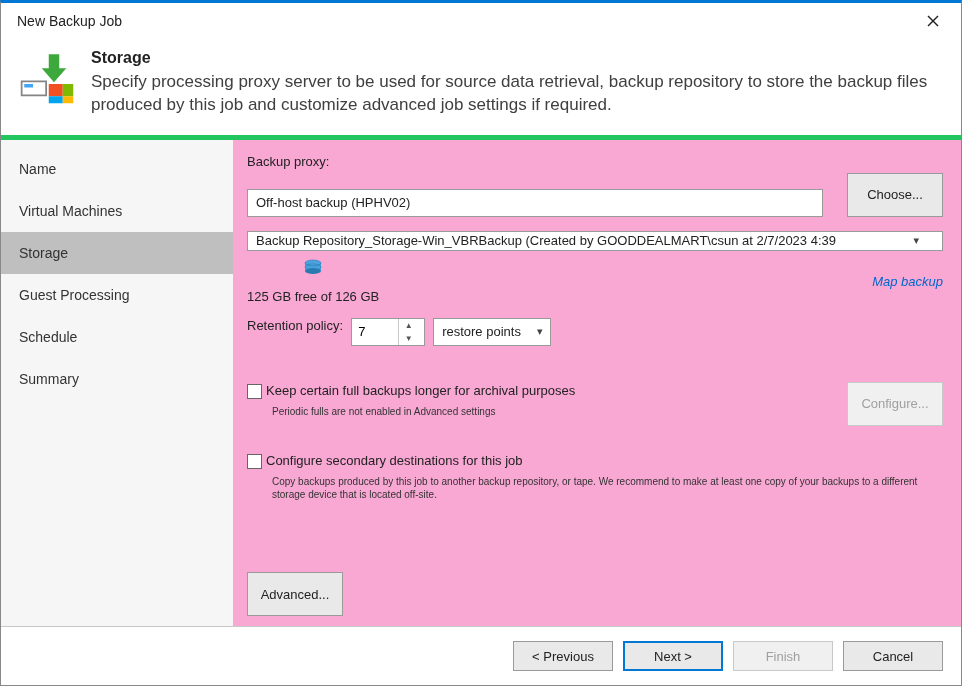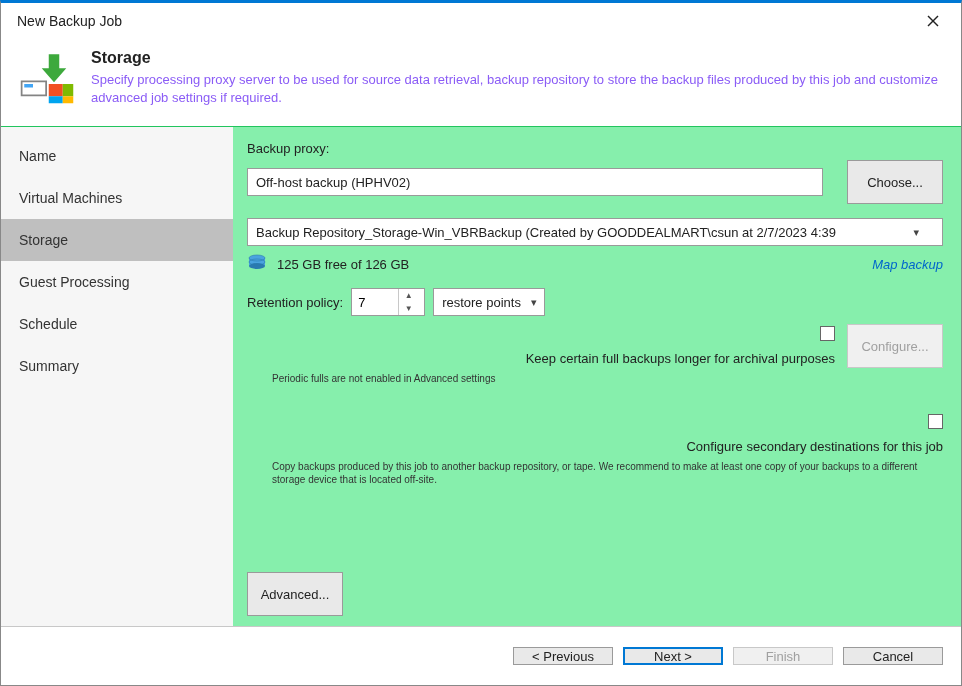--- a/index.html
+++ b/index.html
@@ -47,71 +47,71 @@
     gap: 16px;
   }
   .header-icon svg { width: 56px; height: 56px; }
   .header-text h2 {
     margin: 0 0 4px 0;
     font-size: 16px;
     font-weight: 600;
   }
   .header-text p {
     margin: 0;
-    font-size: 13px;
-    color: #8b5cf6;
+    font-size: 17px;
+    color: #404040;
     line-height: 1.35;
   }
   .body {
     flex: 1;
     display: flex;
-    border-top: 1px solid #22c55e;
+    border-top: 5px solid #22c55e;
     border-bottom: 1px solid #c8c8c8;
     background: #f6f6f6;
     min-height: 0;
   }
   .sidebar {
     width: 232px;
     background: #f6f6f6;
     padding-top: 8px;
   }
   .sidebar-item {
     padding: 13px 18px;
     font-size: 14px;
     color: #333;
     cursor: pointer;
   }
   .sidebar-item.active {
     background: #bfbfbf;
   }
   .main {
     flex: 1;
-    background: #86efac;
+    background: #f9a8d4;
     padding: 14px 18px 10px 14px;
     display: flex;
     flex-direction: column;
   }
   .field-label {
     font-size: 13px;
     margin-bottom: 4px;
   }
-  .row { display: flex; gap: 24px; align-items: center; }
+  .row { display: flex; gap: 24px; align-items: flex-end; }
   .text-input {
     flex: 1;
     height: 28px;
     border: 1px solid #9a9a9a;
     background: #fff;
     padding: 0 8px;
     font-size: 13px;
     display: flex;
     align-items: center;
   }
   .select-input {
     flex: 1;
-    height: 28px;
+    height: 20px;
     border: 1px solid #9a9a9a;
     background: #fff;
     padding: 0 23px 0 8px;
     font-size: 13px;
     display: flex;
     align-items: center;
     justify-content: space-between;
     cursor: pointer;
   }
   .chev { font-size: 11px; color: #444; margin-left: 6px; }
@@ -140,32 +140,33 @@
     display: flex;
     align-items: center;
     justify-content: space-between;
     margin-top: 8px;
     margin-bottom: 14px;
   }
   .repo-free {
     display: flex;
     align-items: center;
     gap: 10px;
+    flex-direction: column;
   }
   .disk-icon svg { width: 20px; height: 20px; display: block; }
   .link {
     color: #0066cc;
     cursor: pointer;
     font-style: italic;
   }
   .retention-row {
     display: flex;
-    align-items: center;
+    align-items: flex-start;
     gap: 8px;
-    margin-bottom: 8px;
+    margin-bottom: 36px;
   }
   .numeric {
     width: 74px;
     height: 28px;
     border: 1px solid #9a9a9a;
     background: #fff;
     display: flex;
     align-items: center;
   }
   .numeric input {
@@ -192,29 +193,28 @@
     color: #555;
   }
   .unit-select {
     height: 28px;
     border: 1px solid #9a9a9a;
     background: #fff;
     padding: 0 8px;
     font-size: 13px;
     display: flex;
     align-items: center;
+    gap: 10px;
+    cursor: pointer;
+  }
+  .checkbox-row {
+    display: flex;
+    align-items: center;
     gap: 4px;
-    cursor: pointer;
-  }
-  .checkbox-row {
-    display: flex;
-    align-items: flex-end;
-    gap: 10px;
     margin-bottom: 6px;
-    flex-direction: column;
   }
   .cbx {
     width: 15px;
     height: 15px;
     border: 1px solid #666;
     background: #fff;
     margin-top: 2px;
     cursor: pointer;
     flex-shrink: 0;
   }
@@ -236,21 +236,21 @@
   .advanced-row .text { flex: 1; font-size: 13px; color: #333; line-height:1.35; }
   .footer {
     height: 58px;
     display: flex;
     align-items: center;
     justify-content: flex-end;
     gap: 10px;
     padding: 0 18px;
     background: #fff;
   }
-  .footer .btn { min-width: 100px; height: 18px; }
+  .footer .btn { min-width: 100px; height: 30px; }
   .keep-row {
     display:flex;
     align-items:flex-start;
     justify-content:space-between;
     gap:12px;
   }
 </style>
 </head>
 <body>
 

